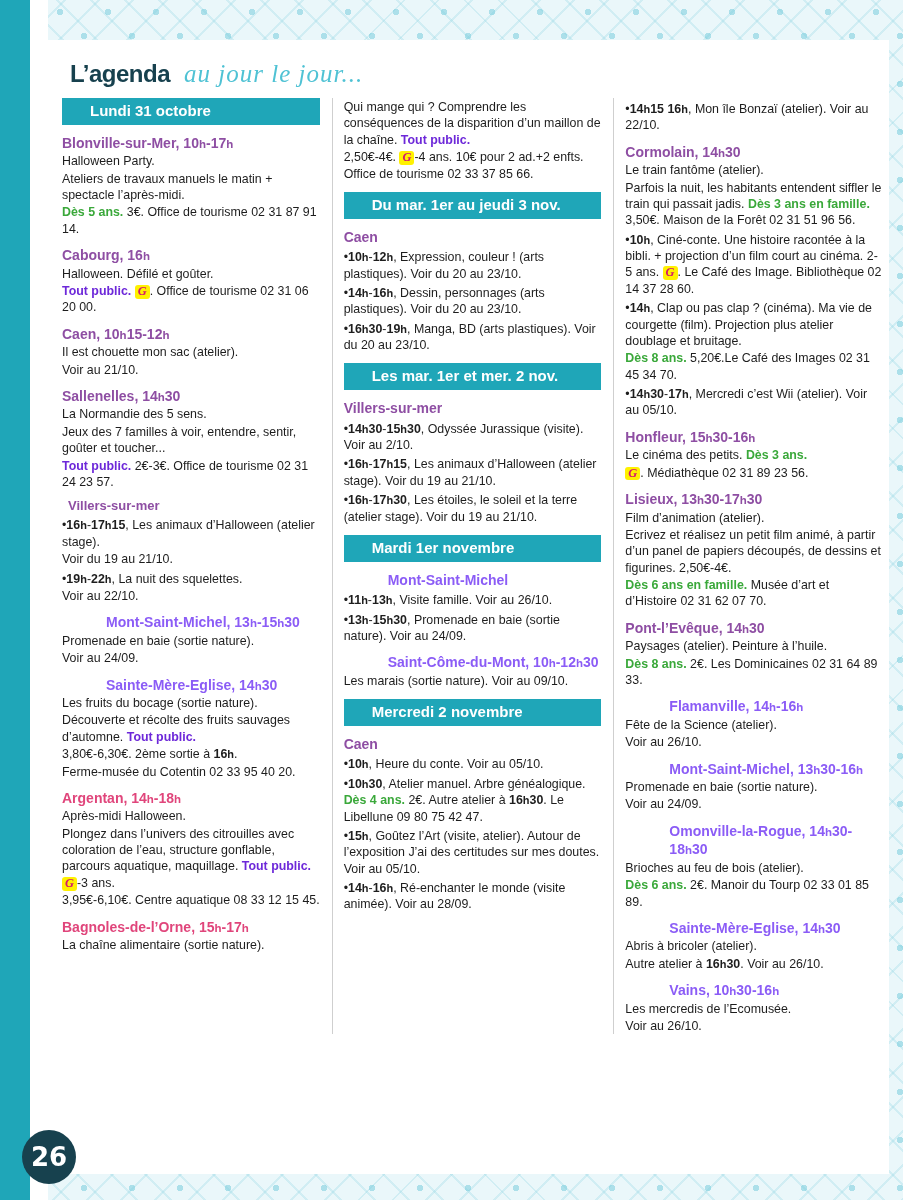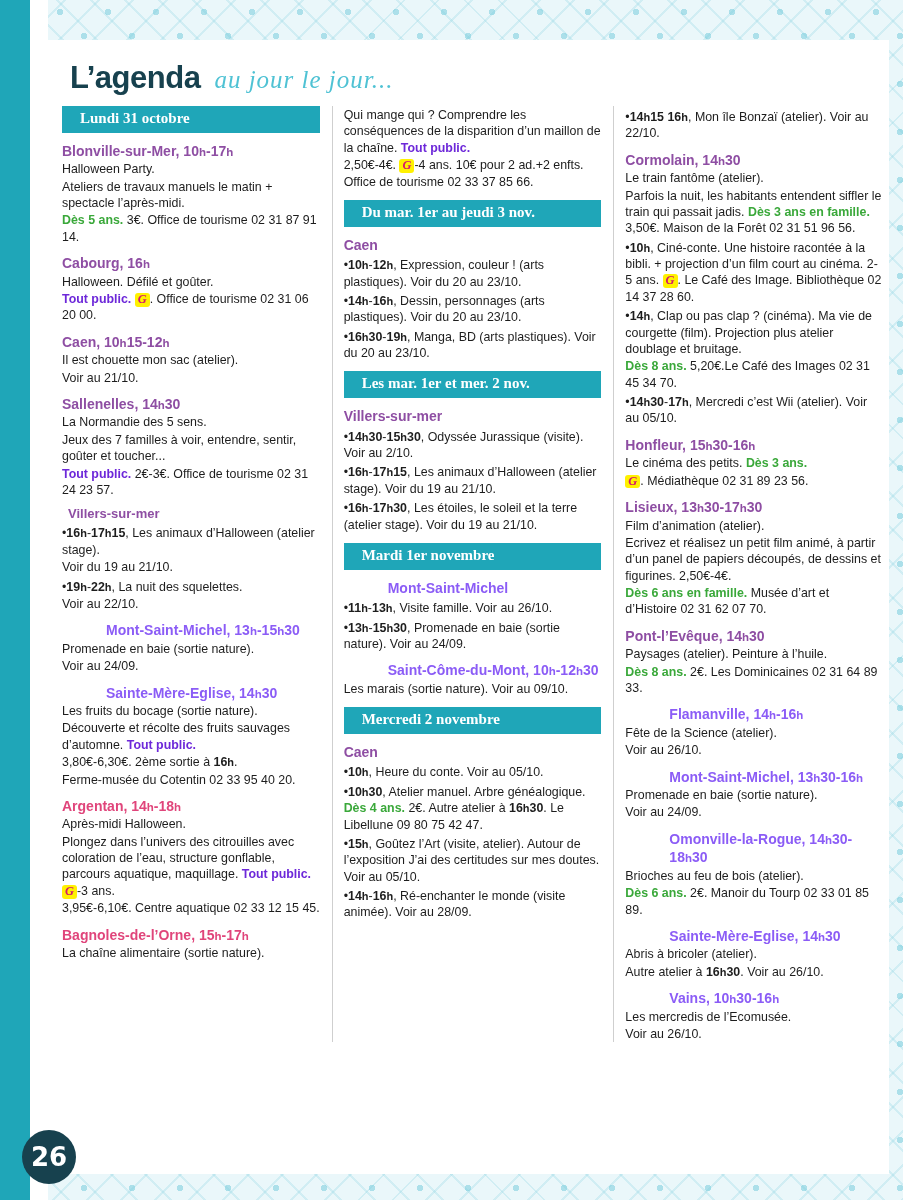--- a/index.html
+++ b/index.html
@@ -42,41 +42,41 @@
     font-size:26px; font-weight:bold;
     font-family:"DejaVu Sans", sans-serif;
   }
 
   
   .content {
     position:absolute; left:62px; top:46px; right:20px; bottom:30px;
   }
   .title-row { display:flex; align-items:baseline; gap:14px; padding:14px 0 10px 8px; }
   .title-main {
-    font-size:31px; font-weight:bold; color:#17414e; letter-spacing:-0.5px;
+    font-size:24px; font-weight:bold; color:#17414e; letter-spacing:-0.5px;
     font-family:"Liberation Sans", sans-serif;
   }
   .title-script {
     font-size:25px; color:#4fc2d4; font-style:italic;
     font-family:"Liberation Serif", serif; letter-spacing:1px;
   }
 
   
   .cols { display:flex; gap:12px; }
   .col { width:266px; }
   .col.sep { border-left:1px solid #cfcfcf; padding-left:11px; }
   .colbox { font-size:12.4px; line-height:1.32; color:#1d1d1d; }
 
   
   .daybar {
     background:#1fa6b8; color:#ffffff;
     font-size:15px; font-weight:bold;
-    padding:3px 8px 4px 18px;
+    padding:3px 8px 4px 28px;
     margin:10px 0 7px 0;
-    font-family:Liberation Serif, serif;
+    font-family:Liberation Sans, sans-serif;
   }
   .daybar:first-child { margin-top:0; }
 
   
   .place {
     font-weight:bold; font-size:14px; margin-top:9px;
     font-family:"Liberation Sans", sans-serif;
   }
   .place .sc { font-size:11.5px; }
   .p-violet { color:#8e4ea3; }
@@ -151,21 +151,21 @@
             <div class="place p-green">Sainte-Mère-Eglise, 14<span class="sc">h</span>30</div>
             <div class="body">Les fruits du bocage (sortie nature).</div>
             <div class="body">Découverte et récolte des fruits sauvages d’automne. <span class="hl-pink">Tout public.</span></div>
             <div class="body">3,80€-6,30€. 2ème sortie à <span class="b">16<span class="hour">h</span></span>.</div>
             <div class="body">Ferme-musée du Cotentin 02 33 95 40 20.</div>
           </div>
           <div>
             <div class="place p-pink">Argentan, 14<span class="sc">h</span>-18<span class="sc">h</span></div>
             <div class="body">Après-midi Halloween.</div>
             <div class="body">Plongez dans l’univers des citrouilles avec coloration de l’eau, structure gonflable, parcours aquatique, maquillage. <span class="hl-pink">Tout public.</span> <span class="gratuit">G</span>-3 ans.</div>
-            <div class="body">3,95€-6,10€. Centre aquatique 02 33 12 15 45.</div>
+            <div class="body">3,95€-6,10€. Centre aquatique 08 33 12 15 45.</div>
           </div>
           <div>
             <div class="place p-pink">Bagnoles-de-l’Orne, 15<span class="sc">h</span>-17<span class="sc">h</span></div>
             <div class="body">La chaîne alimentaire (sortie nature).</div>
           </div>
         </div>
       </div>
     <div class="col sep">
         <div class="colbox" id="col1">
           <div>

